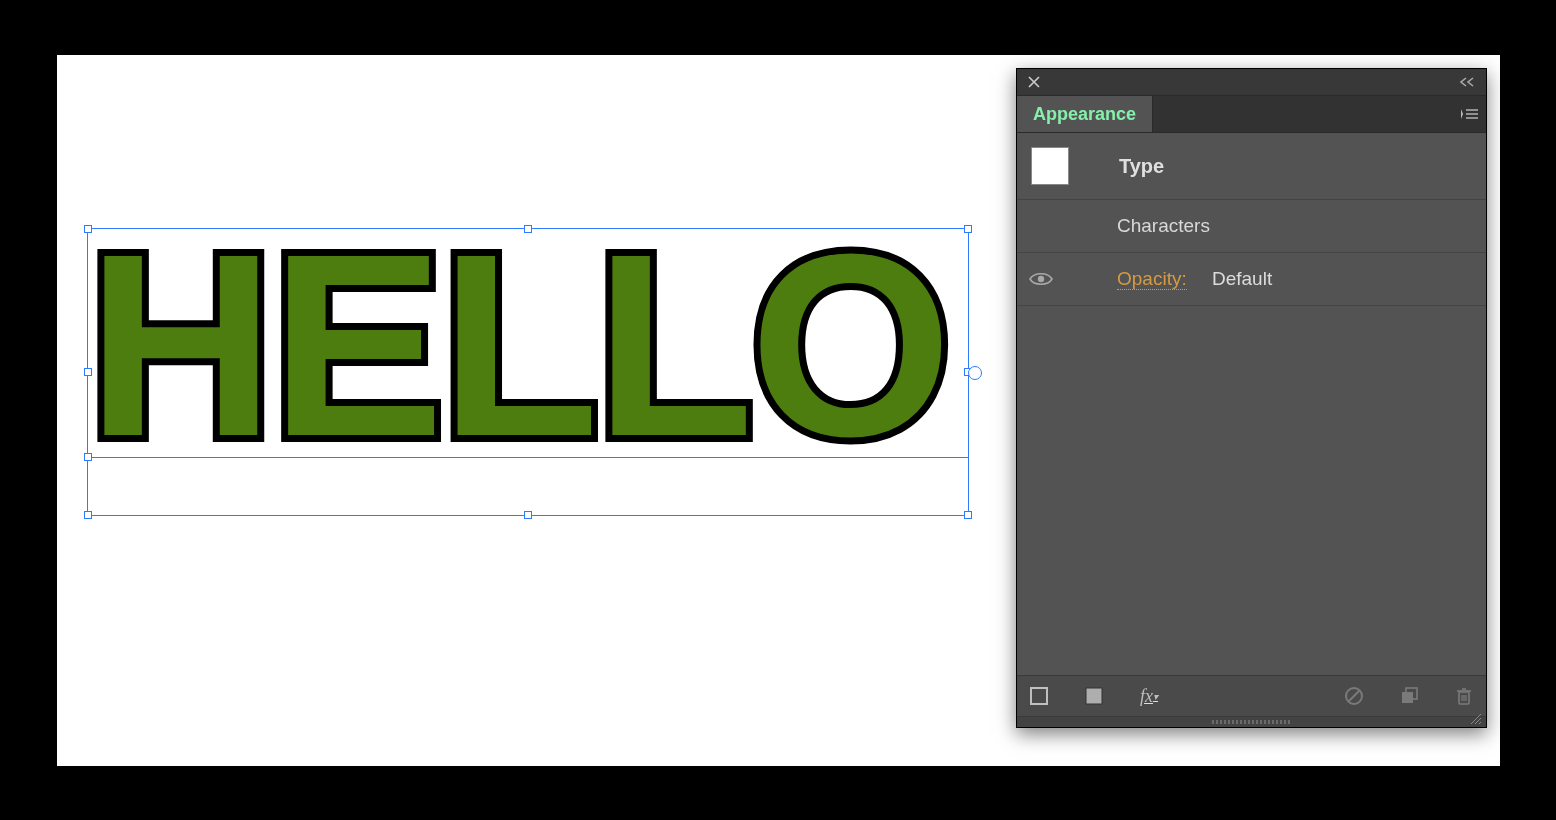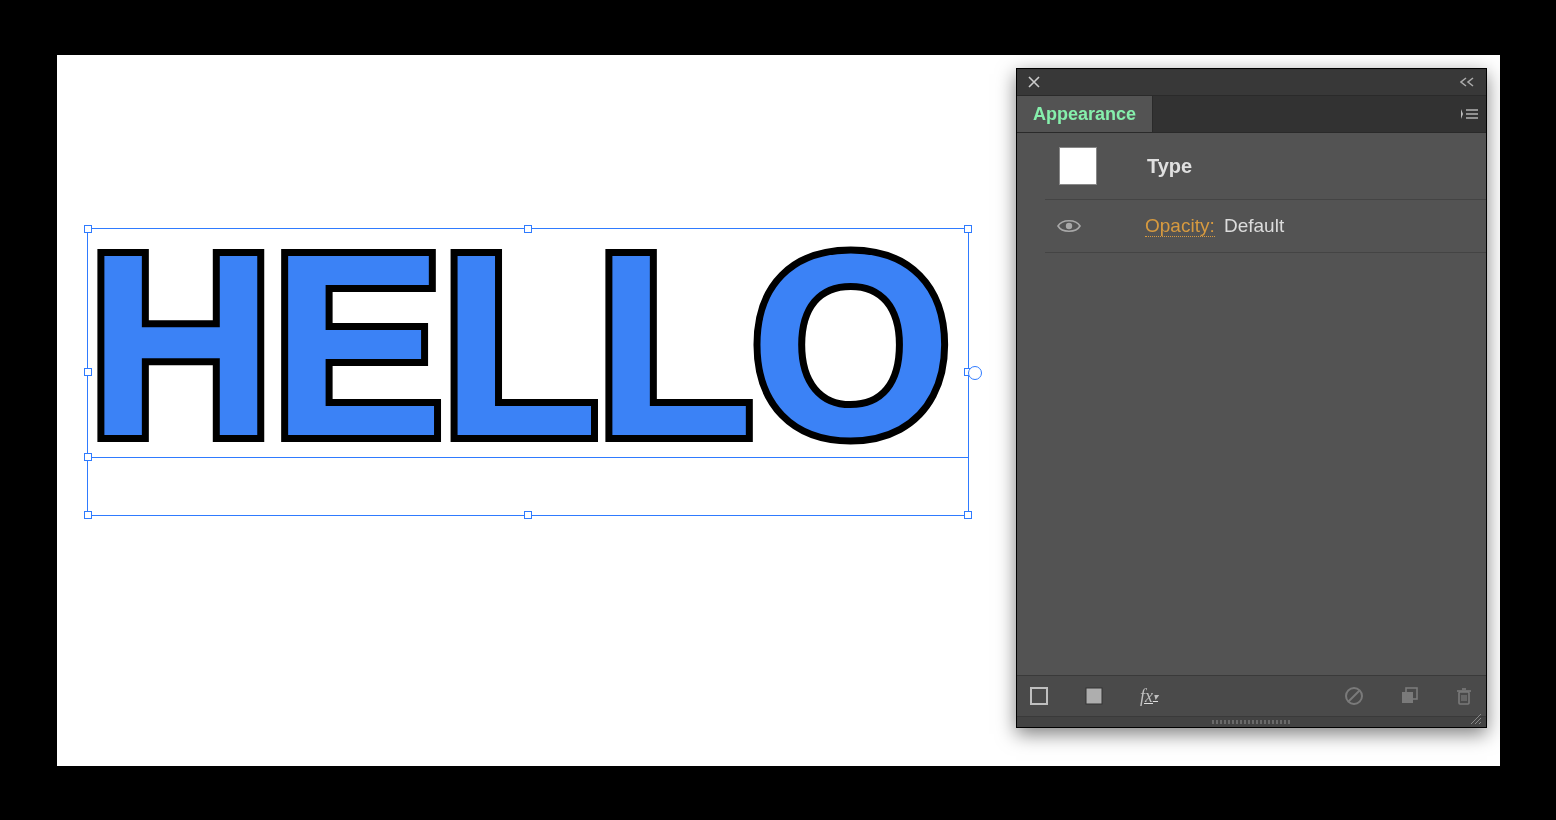--- a/index.html
+++ b/index.html
@@ -88,21 +88,21 @@
 
   .big-text {
     position: absolute;
     left: 30px;
     top: 160px;
     font-family: "Arial Black", "Helvetica Neue", Arial, sans-serif;
     font-weight: 900;
     font-size: 260px;
     letter-spacing: -4px;
     line-height: 1;
-    color: #3b82f6;
+    color: #4d7c0f;
     -webkit-text-stroke: 14px #000;
     paint-order: stroke fill;
     white-space: nowrap;
     user-select: none;
   }
 
   
   .panel {
     position: absolute;
     right: 13px;
@@ -165,21 +165,20 @@
     justify-content:center;
     cursor:pointer;
     color:#bbb;
   }
   .tab-menu svg{width:20px;height:14px;}
 
   .panel-body {
     flex:1;
     background:#535353;
     overflow:auto;
-    padding-left:28px;
   }
 
   .swatch-row {
     display:flex;
     align-items:center;
     gap:20px;
     padding:14px 14px 14px 14px;
     border-bottom:1px solid #444;
   }
   .swatch {
@@ -225,21 +224,21 @@
     font-size:19px;
   }
   .opacity-label .link{
     color:#d79a3f;
     border-bottom:1px dotted #d79a3f;
     cursor:pointer;
     margin-top:20px;
   }
   .opacity-label .val{
     color:#dcdcdc;
-    margin-left:4px;
+    margin-left:20px;
   }
 
   .panel-footer{
     height:40px;
     background:#4a4a4a;
     border-top:1px solid #3a3a3a;
     display:flex;
     align-items:center;
     padding:0 10px;
     gap:31px;
@@ -322,20 +321,21 @@
           </svg>
         </div>
       </div>
 
       <div class="panel-body">
         <div class="swatch-row">
           <div class="swatch"></div>
           <span class="swatch-label">Type</span>
         </div>
 
+        <div class="sub-row">Characters</div>
 
         <div class="row-with-eye">
           <span class="eye-icon">
             <svg viewBox="0 0 24 18">
               <path d="M1 9 C5 2 19 2 23 9 C19 16 5 16 1 9 Z" fill="none" stroke="currentColor" stroke-width="1.6"></path>
               <circle cx="12" cy="9" r="3.2" fill="currentColor"></circle>
             </svg>
           </span>
           <span class="opacity-label">
             <span class="link">Opacity:</span>

